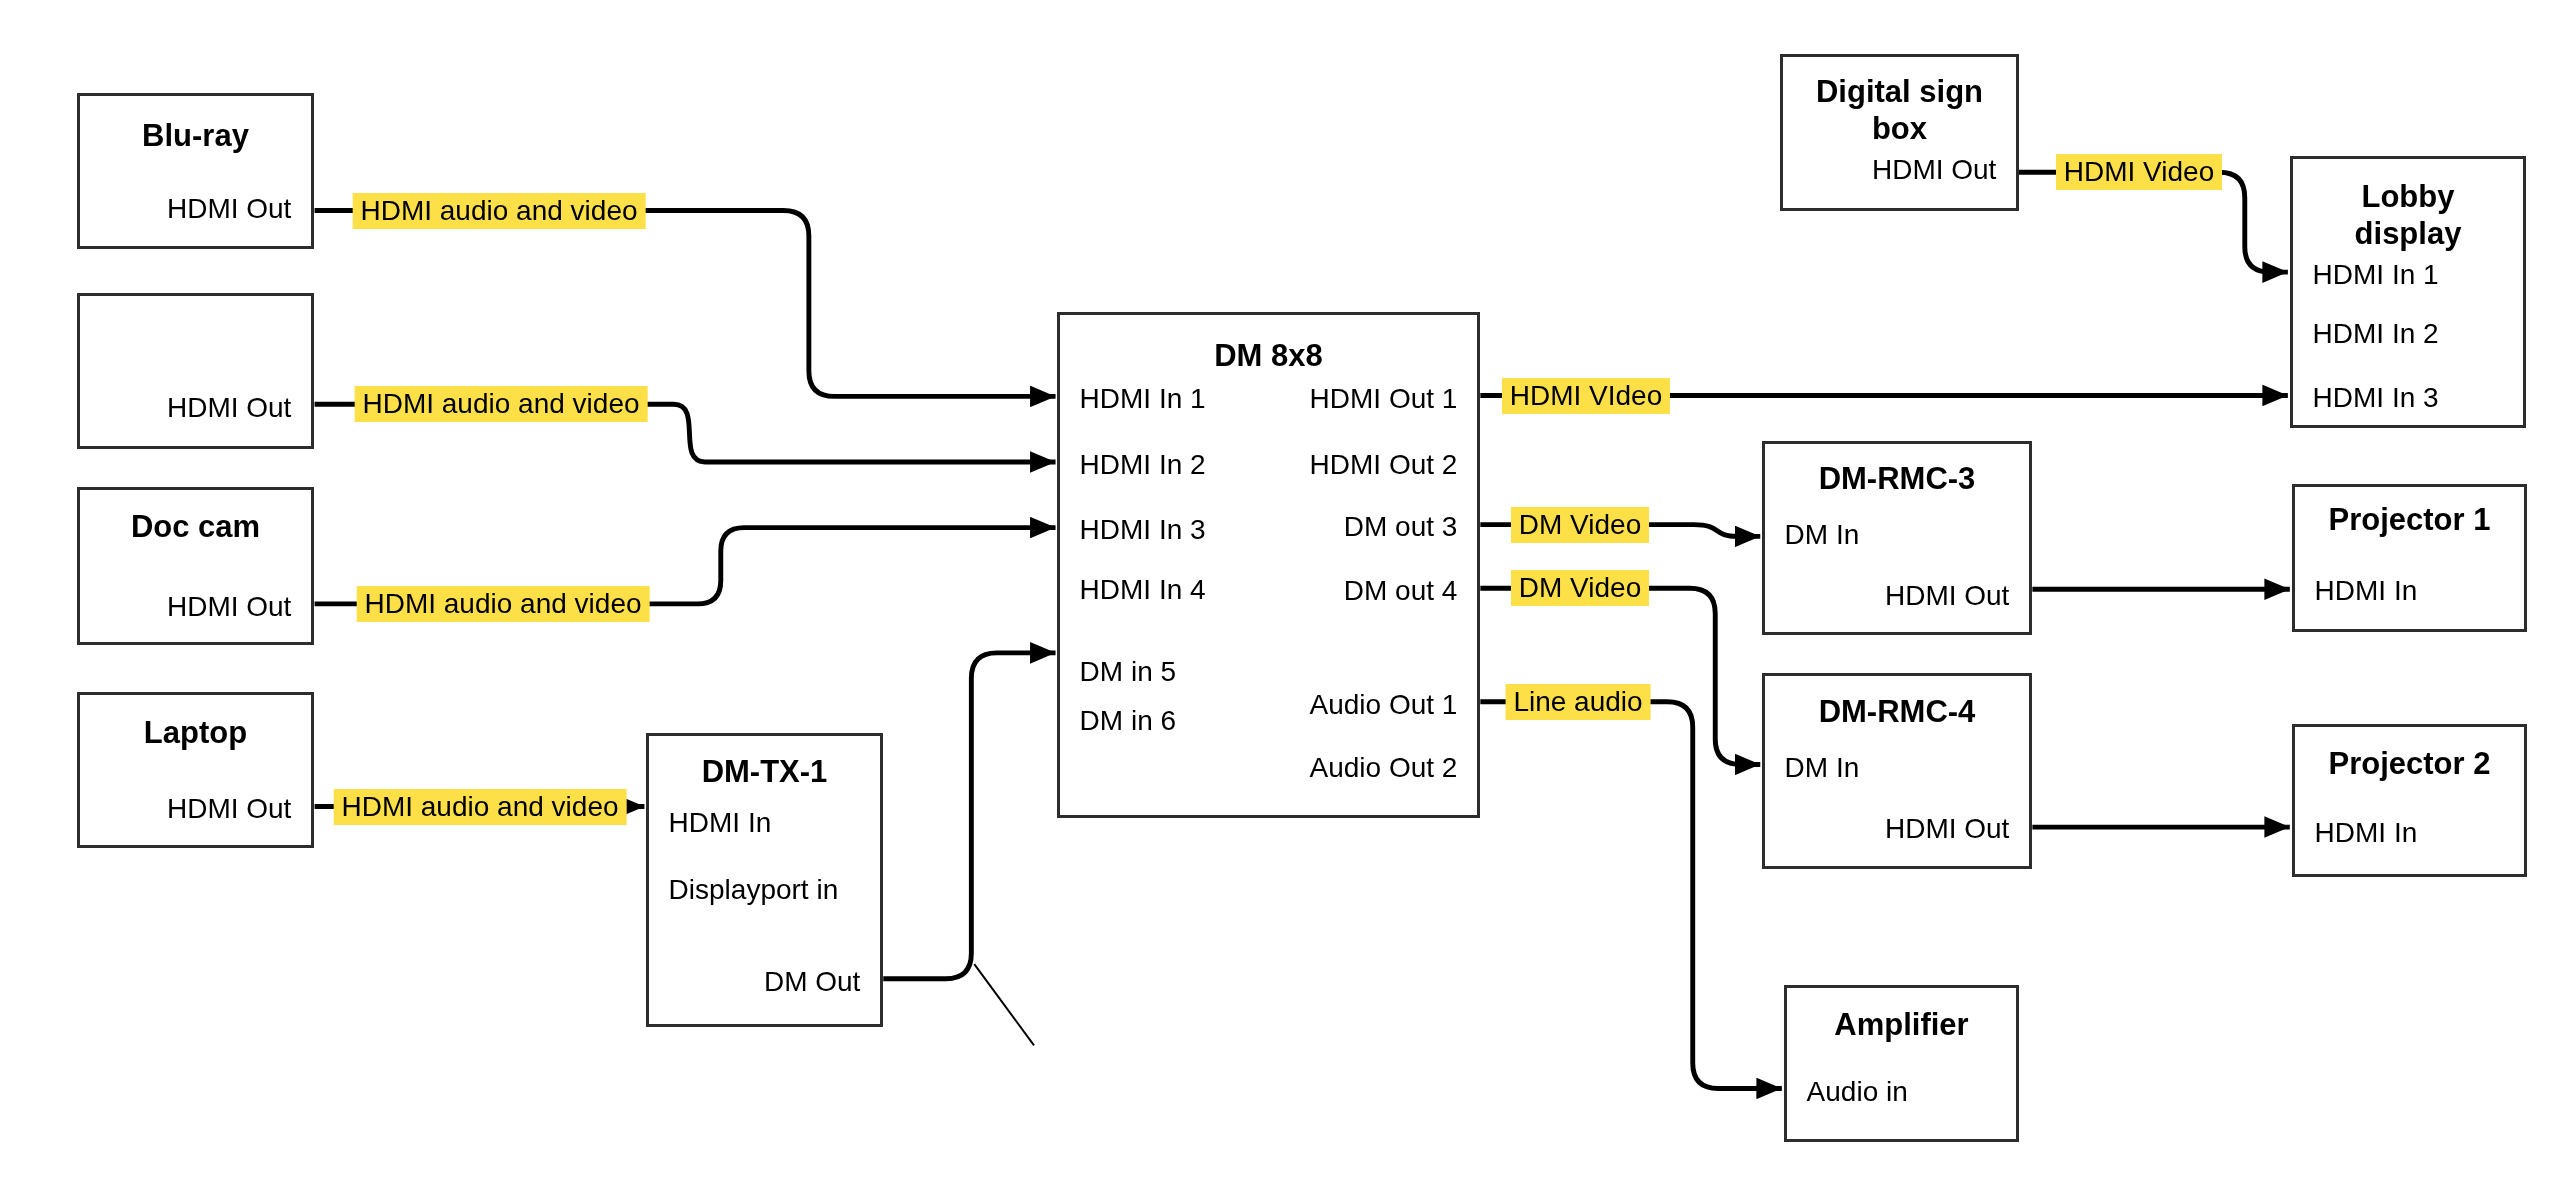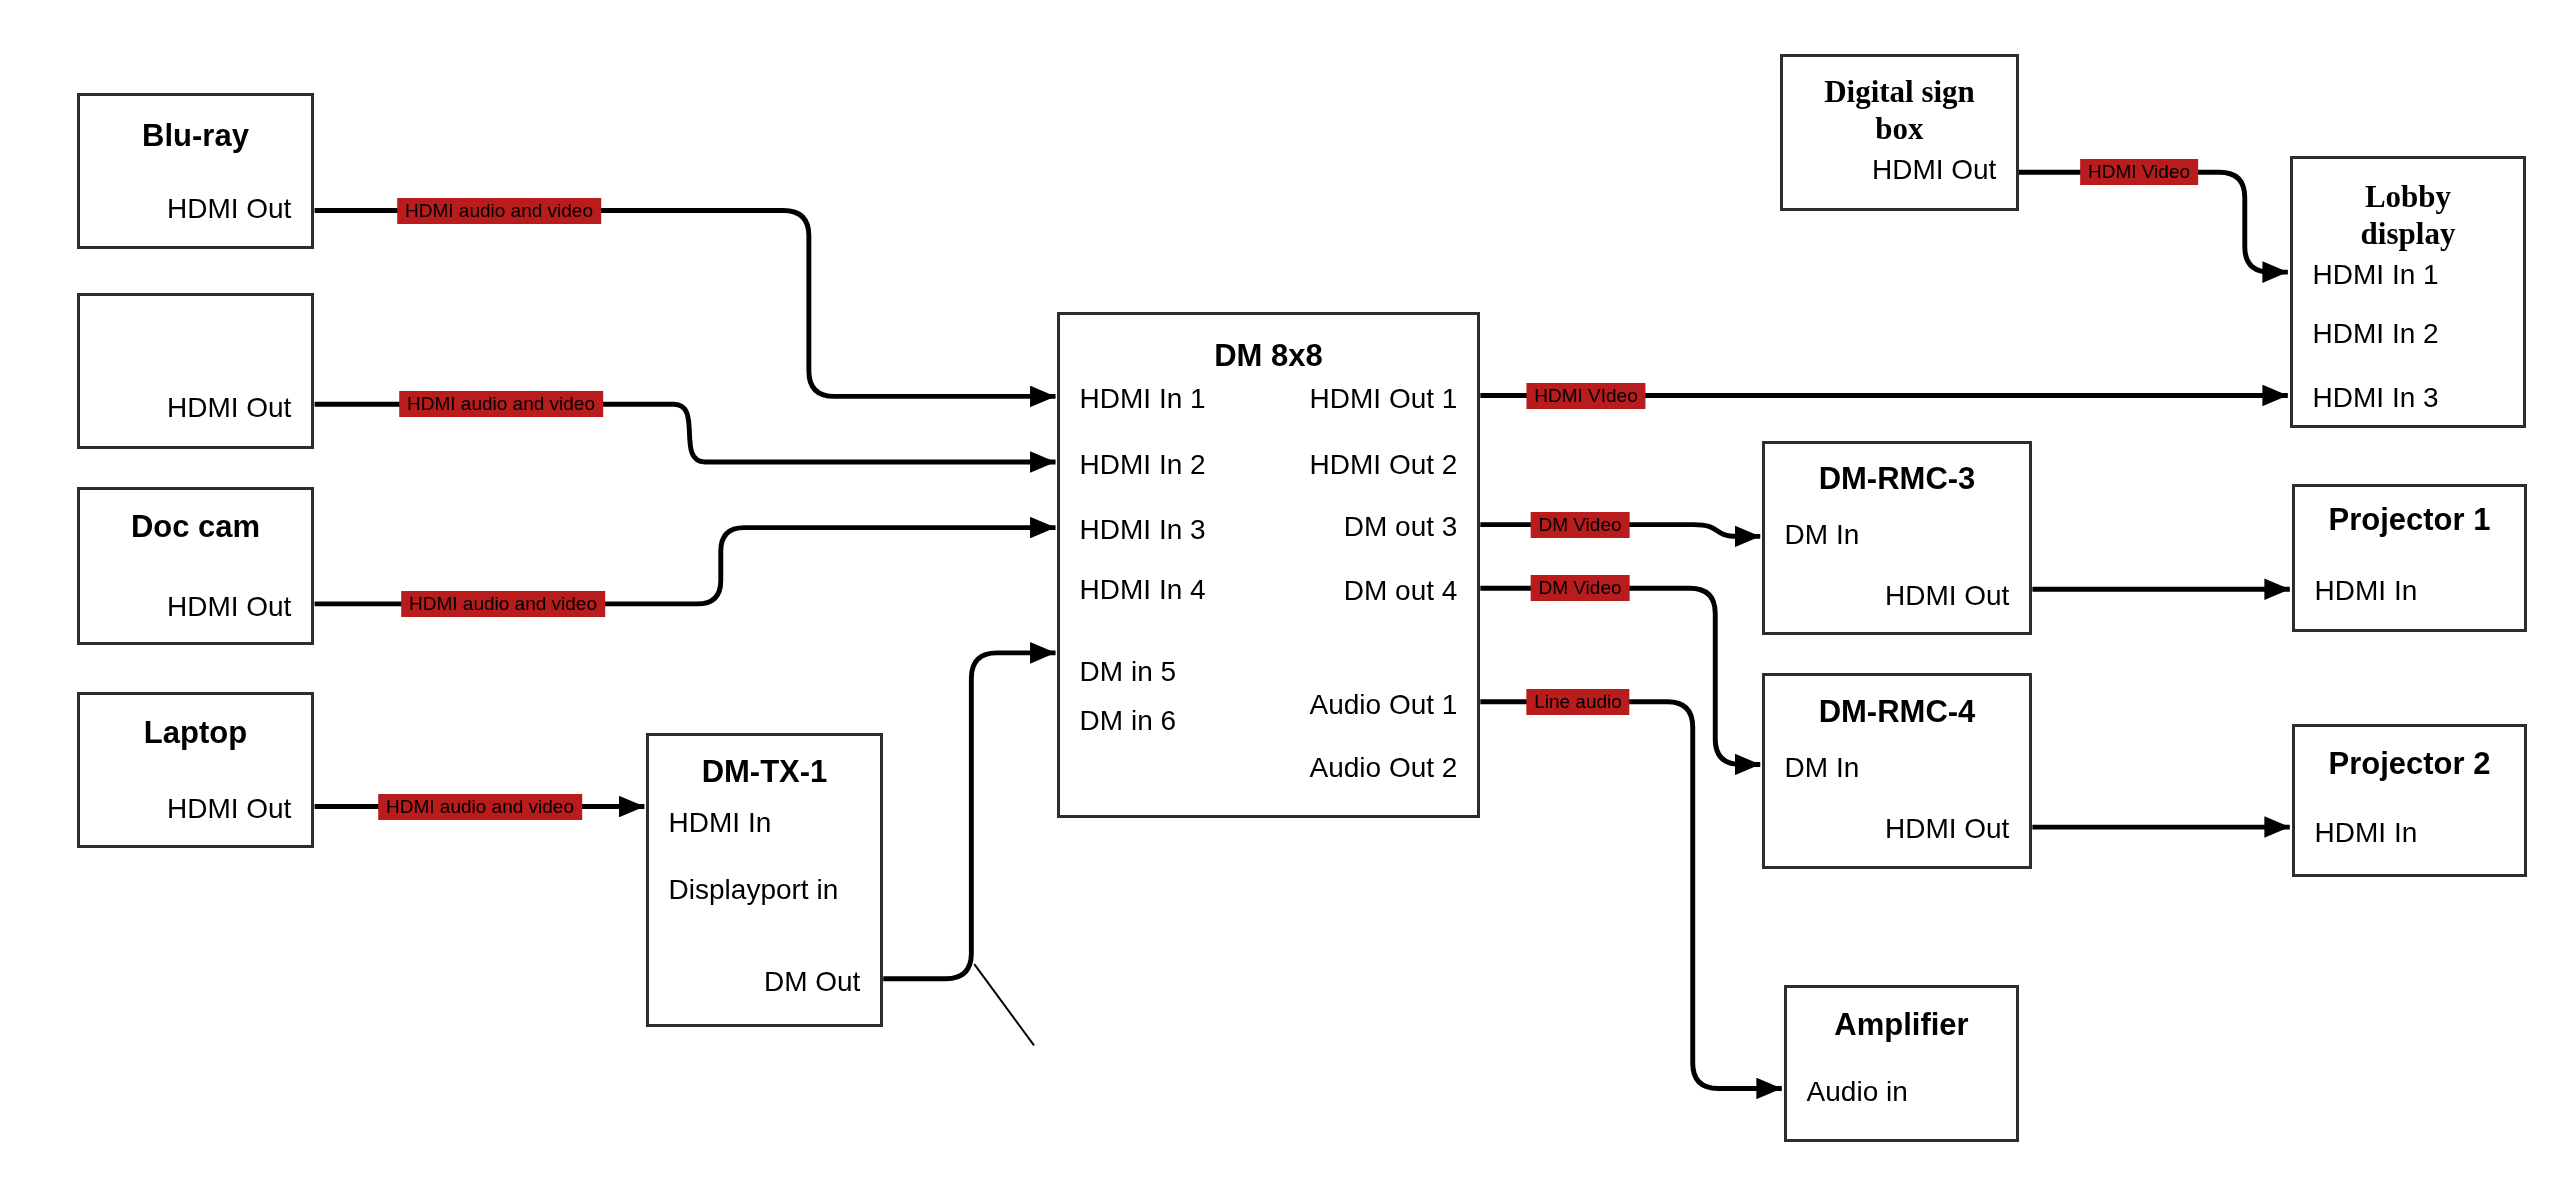--- a/index.html
+++ b/index.html
@@ -21,36 +21,36 @@
   .node .title{
     position:absolute;
     left:0;width:100%;
     transform:translateY(-50%);
     text-align:center;
     font-weight:bold;
     font-size:31px;
     line-height:37px;
     color:#000;
   }
-  .node .title.narrow{left:50%;transform:translate(-50%,-50%);font-family:Liberation Serif, serif;}
+  .node .title.narrow{left:50%;transform:translate(-50%,-50%);}
   .port{
     position:absolute;
     transform:translateY(-50%);
     font-size:28px;
     color:#000;
     white-space:nowrap;
   }
   .port.left{left:19.6px;}
   .port.right{right:19.6px;text-align:right;}
   .edge-label{
     position:absolute;
     transform:translate(-50%,-50%);
-    background:#b91c1c;
+    background:#fde047;
     padding:2px 7.8px;
-    font-size:19px;
+    font-size:28px;
     color:#000;
     white-space:nowrap;
     z-index:3;
   }
   .note{
     position:absolute;
     border:2px dashed #555;
     background:#fff;
     box-sizing:border-box;
     display:flex;

